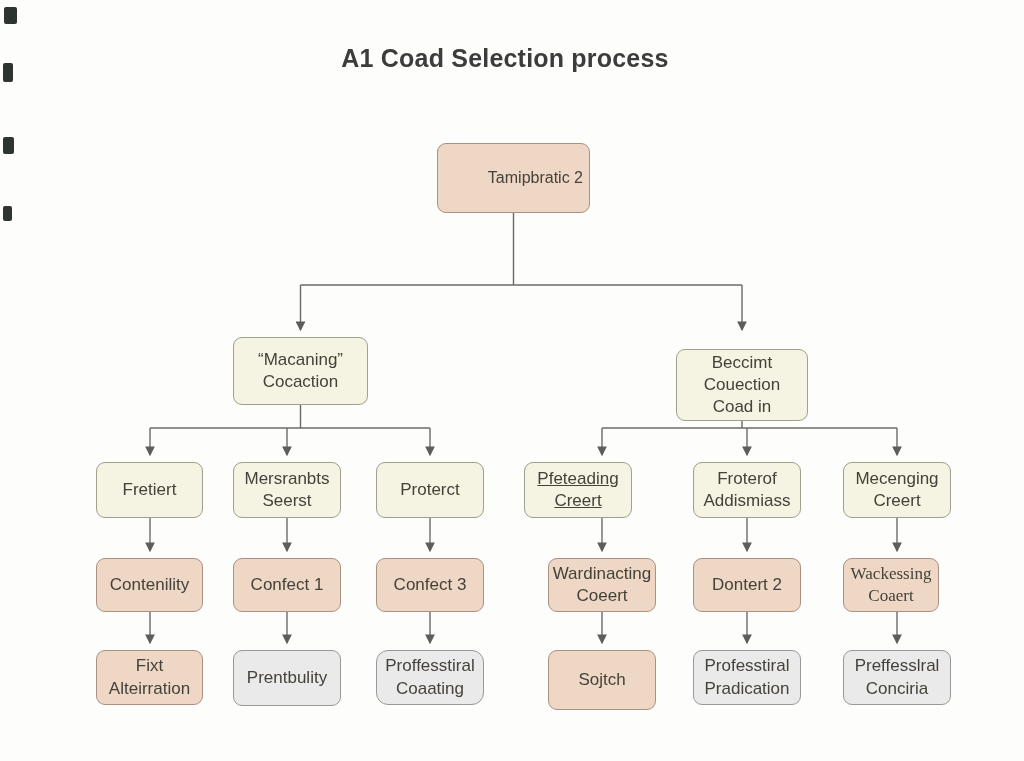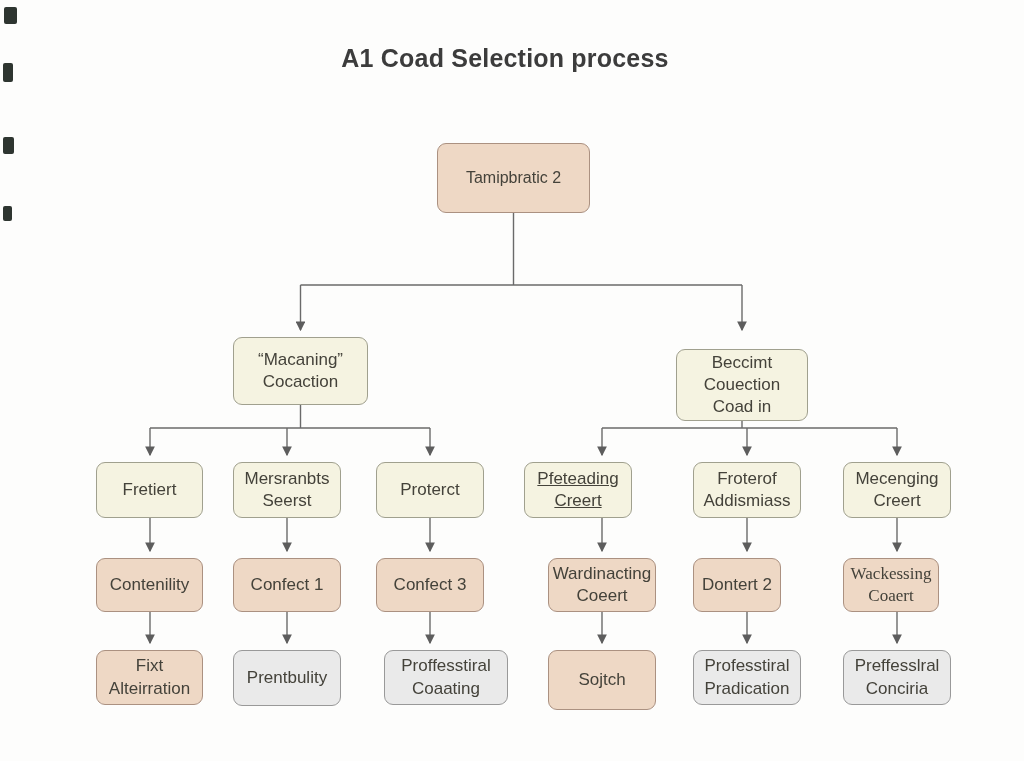--- a/index.html
+++ b/index.html
@@ -97,21 +97,21 @@
 
       <path d="M150 612 V643" marker-end="url(#arrow)"></path>
       <path d="M287 612 V643" marker-end="url(#arrow)"></path>
       <path d="M430 612 V643" marker-end="url(#arrow)"></path>
       <path d="M602 612 V643" marker-end="url(#arrow)"></path>
       <path d="M747 612 V643" marker-end="url(#arrow)"></path>
       <path d="M897 612 V643" marker-end="url(#arrow)"></path>
     </g>
   </svg>
 
-  <div class="node peach root" style="left:437px; top:143px; width:153px; height:70px;">
+  <div class="node peach root" style="left:437px; top:143px; width:153px; height:70px;justify-content:flex-end;">
     <span class="node-label">Tamipbratic 2</span>
   </div>
 
   <div class="node cream" style="left:233px; top:337px; width:135px; height:68px;">
     <span class="node-label">“Macaning”
 Cocaction</span>
   </div>
   <div class="node cream" style="left:676px; top:349px; width:132px; height:72px;">
     <span class="node-label">Beccimt
 Couection
@@ -147,36 +147,36 @@
   <div class="node peach" style="left:233px; top:558px; width:108px; height:54px;">
     <span class="node-label">Confect 1</span>
   </div>
   <div class="node peach" style="left:376px; top:558px; width:108px; height:54px;">
     <span class="node-label">Confect 3</span>
   </div>
   <div class="node peach" style="left:548px; top:558px; width:108px; height:54px;">
     <span class="node-label">Wardinacting
 Coeert</span>
   </div>
-  <div class="node peach" style="left:693px; top:558px; width:88px; height:54px;">
+  <div class="node peach" style="left:693px; top:558px; width:108px; height:54px;">
     <span class="node-label">Dontert 2</span>
   </div>
   <div class="node peach" style="left:843px; top:558px; width:96px; height:54px;font-family:Liberation Serif, serif;">
     <span class="node-label">Wackessing
 Coaert</span>
   </div>
 
   <div class="node peach" style="left:96px;  top:650px; width:107px; height:55px;">
     <span class="node-label">Fixt
 Alteirration</span>
   </div>
   <div class="node gray" style="left:233px; top:650px; width:108px; height:56px;">
     <span class="node-label">Prentbulity</span>
   </div>
-  <div class="node gray" style="left:384px; top:650px; width:124px; height:55px;">
+  <div class="node gray" style="left:376px; top:650px; width:108px; height:55px;border-radius:12px;">
     <span class="node-label">Proffesstiral
 Coaating</span>
   </div>
   <div class="node peach" style="left:548px; top:650px; width:108px; height:60px;">
     <span class="node-label">Sojtch</span>
   </div>
   <div class="node gray" style="left:693px; top:650px; width:108px; height:55px;">
     <span class="node-label">Professtiral
 Pradication</span>
   </div>

